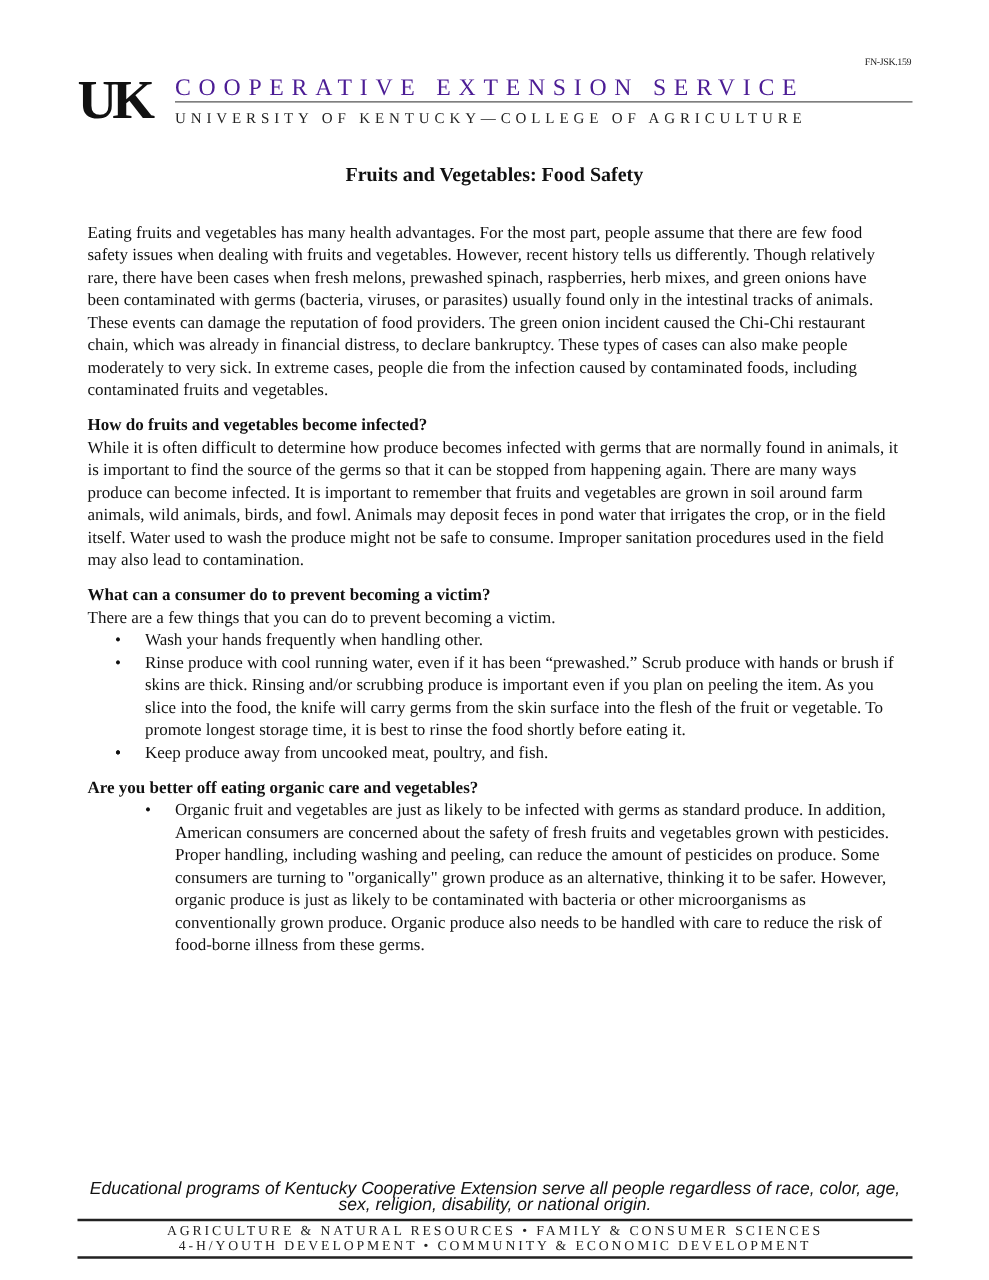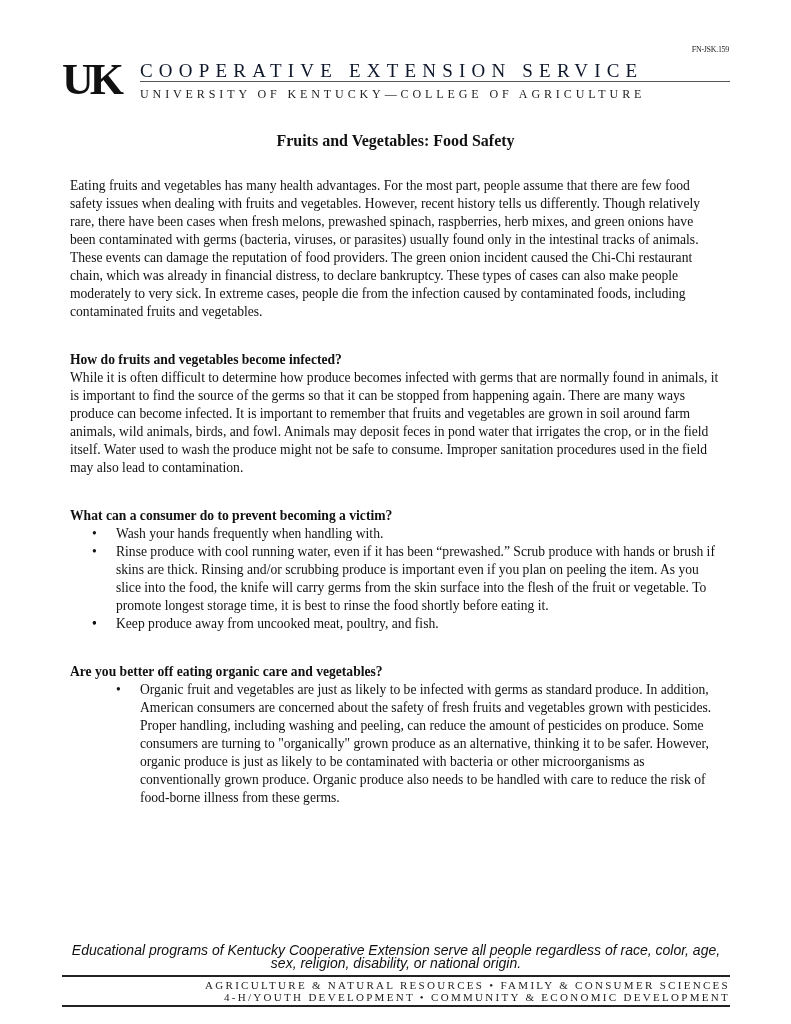--- a/index.html
+++ b/index.html
@@ -1,34 +1,34 @@
 <!DOCTYPE html>
 <html><head>
 <meta charset="utf-8">
 <style>
   html, body { margin: 0; padding: 0; background: #ffffff; }
   body { width: 791px; height: 1024px; position: relative; overflow: hidden; color: #111; font-family: "Liberation Serif", serif; }
   .docid { position: absolute; top: 45px; right: 62px; font-size: 8px; letter-spacing: -0.3px; color: #222; }
   .logo { position: absolute; top: 60px; left: 62px; font-family: "Liberation Serif", serif; font-weight: bold; font-size: 44px; line-height: 40px; letter-spacing: -4px; color: #111; transform: scaleY(1.0); }
-  .hdr1 { position: absolute; top: 60px; left: 140px; width: 590px; font-size: 19px; letter-spacing: 6.2px; line-height: 22px; white-space: nowrap; color: #0f172a; }
+  .hdr1 { position: absolute; top: 60px; left: 140px; width: 590px; font-size: 19px; letter-spacing: 6.2px; line-height: 22px; white-space: nowrap; color: #4c1d95; }
   .hdr-rule { position: absolute; top: 81px; left: 140px; width: 590px; height: 1px; background: #555; }
   .hdr2 { position: absolute; top: 86px; left: 140px; width: 590px; font-size: 12px; letter-spacing: 3.9px; line-height: 16px; white-space: nowrap; color: #222; }
   .title { position: absolute; top: 132px; left: 0; width: 791px; text-align: center; font-weight: bold; font-size: 16px; }
   .content { position: absolute; top: 177px; left: 70px; width: 652px; font-size: 13.6px; line-height: 18px; }
   .content p { margin: 0; }
   .content h2 { margin: 0; font-size: 13.6px; font-weight: bold; }
-  .sec { margin-top: 30px; }
+  .sec { margin-top: 10px; }
   ul.bullets { margin: 0; padding: 0; list-style: none; }
   ul.bullets li { position: relative; padding-left: 46px; }
   ul.bullets li .bullet { position: absolute; left: 22px; top: 0; }
   ul.bullets.deep li { padding-left: 70px; }
   ul.bullets.deep li .bullet { left: 46px; }
   .footnote { position: absolute; top: 944px; left: 62px; width: 668px; text-align: center; font-family: "Liberation Sans", sans-serif; font-style: italic; font-size: 14px; line-height: 13px; color: #111; }
   .rule-thick { position: absolute; left: 62px; width: 668px; height: 2px; background: #222; }
-  .footer-line { position: absolute; left: 62px; width: 668px; text-align: right; font-size: 11px; letter-spacing: 2.3px; line-height: 12px; white-space: nowrap; color: #222; }
+  .footer-line { position: absolute; left: 62px; width: 668px; text-align: center; font-size: 11px; letter-spacing: 2.3px; line-height: 12px; white-space: nowrap; color: #222; }
 </style>
 </head>
 <body>
 
 <div class="docid">FN-JSK.159</div>
 <div class="logo">UK</div>
 <div class="hdr1">COOPERATIVE EXTENSION SERVICE</div>
 <div class="hdr-rule"></div>
 <div class="hdr2">UNIVERSITY OF KENTUCKY—COLLEGE OF AGRICULTURE</div>
 
@@ -37,22 +37,23 @@
 <div class="content">
   <p>Eating fruits and vegetables has many health advantages. For the most part, people assume that there are few food safety issues when dealing with fruits and vegetables.  However, recent history tells us differently.  Though relatively rare, there have been cases when fresh melons, prewashed spinach, raspberries, herb mixes, and green onions have been contaminated with germs (bacteria, viruses, or parasites) usually found only in the intestinal tracks of animals. These events can damage the reputation of food providers. The green onion incident caused the Chi-Chi restaurant chain, which was already in financial distress, to declare bankruptcy. These types of cases can also make people moderately to very sick. In extreme cases, people die from the infection caused by contaminated foods, including contaminated fruits and vegetables.</p>
 
   <div class="sec">
     <h2>How do fruits and vegetables become infected?</h2>
     <p>While it is often difficult to determine how produce becomes infected with germs that are normally found in animals, it is important to find the source of the germs so that it can be stopped from happening again. There are many ways produce can become infected.  It is important to remember that fruits and vegetables are grown in soil around farm animals, wild animals, birds, and fowl. Animals may deposit feces in pond water that irrigates the crop, or in the field itself.  Water used to wash the produce might not be safe to consume. Improper sanitation procedures used in the field may also lead to contamination.</p>
   </div>
 
   <div class="sec">
     <h2>What can a consumer do to prevent becoming a victim?</h2>
+    <p>There are a few things that you can do to prevent becoming a victim.</p>
     <ul class="bullets">
-      <li><span class="bullet">•</span><span>Wash your hands frequently when handling with.</span></li>
+      <li><span class="bullet">•</span><span>Wash your hands frequently when handling other.</span></li>
       <li><span class="bullet">•</span><span>Rinse produce with cool running water, even if it has been “prewashed.” Scrub produce with hands or brush if skins are thick. Rinsing and/or scrubbing produce is important even if you plan on peeling the item.  As you slice into the food, the knife will carry germs from the skin surface into the flesh of the fruit or vegetable. To promote longest storage time, it is best to rinse the food shortly before eating it.</span></li>
       <li><span class="bullet">•</span></li>
       <li><span class="bullet">•</span><span>Keep produce away from uncooked meat, poultry, and fish.</span></li>
     </ul>
   </div>
 
   <div class="sec">
     <h2>Are you better off eating organic care and vegetables?</h2>
     <ul class="bullets deep">
       <li><span class="bullet">•</span><span>Organic fruit and vegetables are just as likely to be infected with germs as standard produce. In addition, American consumers are concerned about the safety of fresh fruits and vegetables grown with pesticides. Proper handling, including washing and peeling, can reduce the amount of pesticides on produce. Some consumers are turning to "organically" grown produce as an alternative, thinking it to be safer. However, organic produce is just as likely to be contaminated with bacteria or other microorganisms as conventionally grown produce. Organic produce also needs to be handled with care to reduce the risk of food-borne illness from these germs.</span></li>

